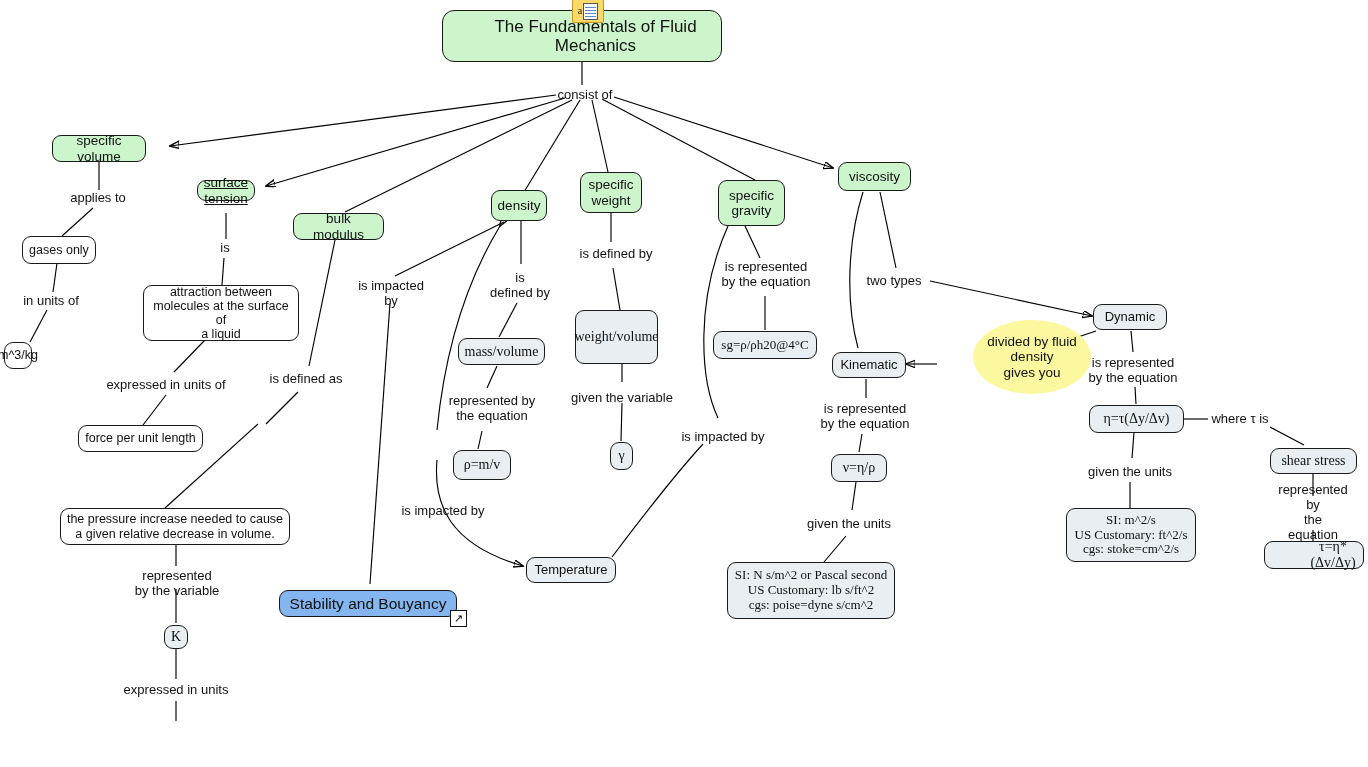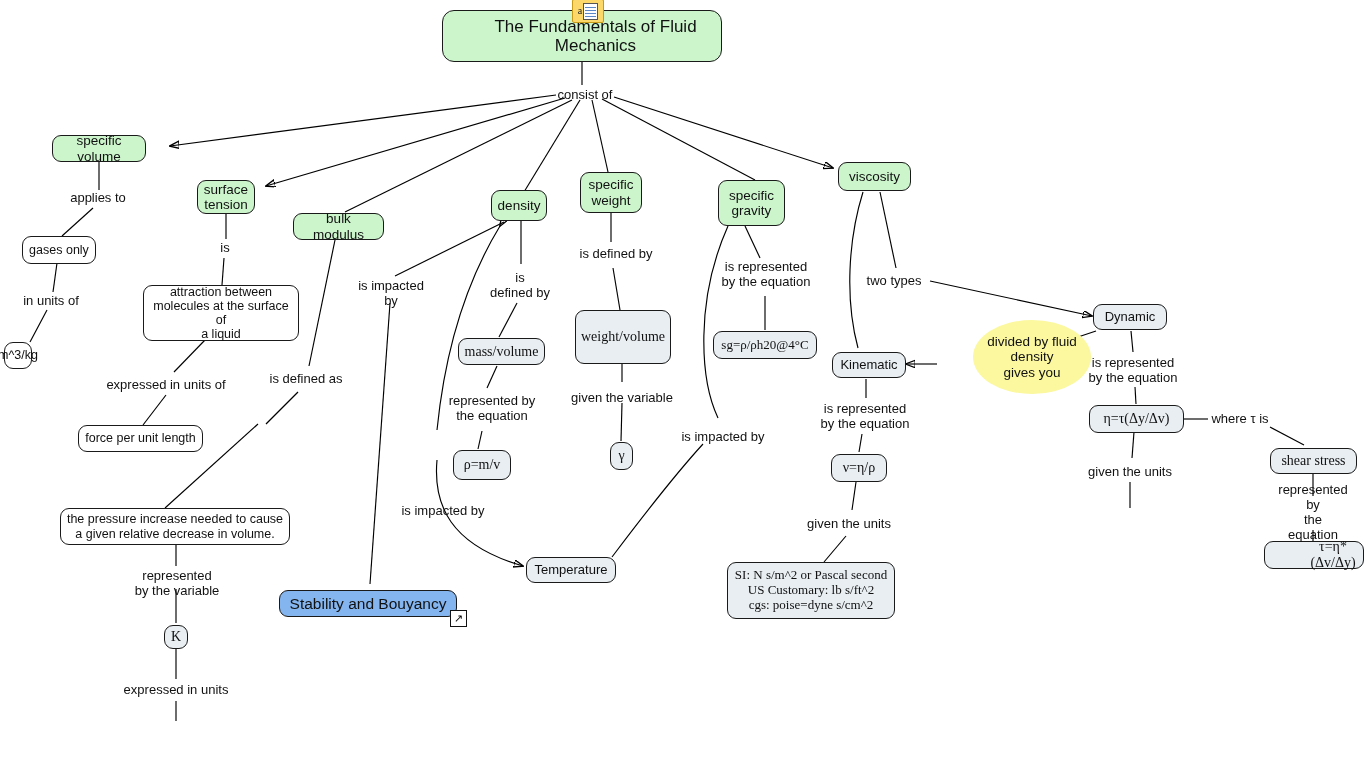--- a/index.html
+++ b/index.html
@@ -243,21 +243,21 @@
     <span class="pad">
       <i style="top:3px"></i>
         <i style="top:6px"></i>
         <i style="top:9px"></i>
         <i style="top:12px"></i>
     </span>
   </div>
 
   <div class="node n-concept" style="left:52px; top:135px; width:94px; height:27px;">specific volume</div>
 
-  <div class="node n-concept" style="left:197px; top:180px; width:58px; height:34px;">surface
+  <div class="node n-concept" style="left:197px; top:180px; width:58px; height:21px;text-decoration:underline;">surface
 tension</div>
 
   <div class="node n-concept" style="left:293px; top:213px; width:91px; height:27px;">bulk modulus</div>
 
   <div class="node n-concept" style="left:491px; top:190px; width:56px; height:31px;">density</div>
 
   <div class="node n-concept" style="left:580px; top:172px; width:62px; height:41px;">specific
 weight</div>
 
   <div class="node n-concept" style="left:718px; top:180px; width:67px; height:46px;">specific
@@ -281,21 +281,21 @@
   <div class="node n-eq" style="left:164px; top:625px; width:24px; height:24px; background:#e8eef2;">K</div>
 
 
   <div class="node n-link" style="left:279px; top:590px; width:178px; height:27px;">Stability and Bouyancy</div>
   <div class="link-badge" style="left:450px; top:610px;">↗</div>
 
   <div class="node n-eq" style="left:458px; top:338px; width:87px; height:27px;">mass/volume</div>
 
   <div class="node n-eq" style="left:453px; top:450px; width:58px; height:30px;">ρ=m/v</div>
 
-  <div class="node n-eq" style="left:575px; top:310px; width:96px; height:54px;">weight/volume</div>
+  <div class="node n-eq" style="left:575px; top:310px; width:83px; height:54px;">weight/volume</div>
 
   <div class="node n-eq" style="left:610px; top:442px; width:23px; height:28px;">γ</div>
 
   <div class="node n-eq" style="left:713px; top:331px; width:104px; height:28px; font-size:13px;">sg=ρ/ρh20@4°C</div>
 
   <div class="node n-eq-sans" style="left:526px; top:557px; width:90px; height:26px;">Temperature</div>
 
   <div class="node n-eq-sans" style="left:832px; top:352px; width:74px; height:26px;">Kinematic</div>
 
   <div class="node n-eq-sans" style="left:1093px; top:304px; width:74px; height:26px;">Dynamic</div>
@@ -305,20 +305,23 @@
 gives you</div>
 
   <div class="node n-eq" style="left:831px; top:454px; width:56px; height:28px;">ν=η/ρ</div>
 
   <div class="node n-units" style="left:727px; top:562px; width:168px; height:57px;">SI: N s/m^2 or Pascal second
 US Customary: lb s/ft^2
 cgs: poise=dyne s/cm^2</div>
 
   <div class="node n-eq" style="left:1089px; top:405px; width:95px; height:28px;">η=τ(Δy/Δv)</div>
 
+  <div class="node n-units" style="left:1066px; top:508px; width:130px; height:54px;">SI: m^2/s
+US Customary: ft^2/s
+cgs: stoke=cm^2/s</div>
 
   <div class="node n-eq" style="left:1270px; top:448px; width:87px; height:26px;">shear stress</div>
 
   <div class="node n-eq" style="left:1264px; top:541px; width:100px; height:28px;padding-left:43px;">τ=η*(Δv/Δy)</div>
 
   <div class="edge-label" style="left:585px; top:95px;">consist of</div>
 
   <div class="edge-label" style="left:98px; top:198px;">applies to</div>
 
   <div class="edge-label" style="left:51px; top:301px;">in units of</div>

